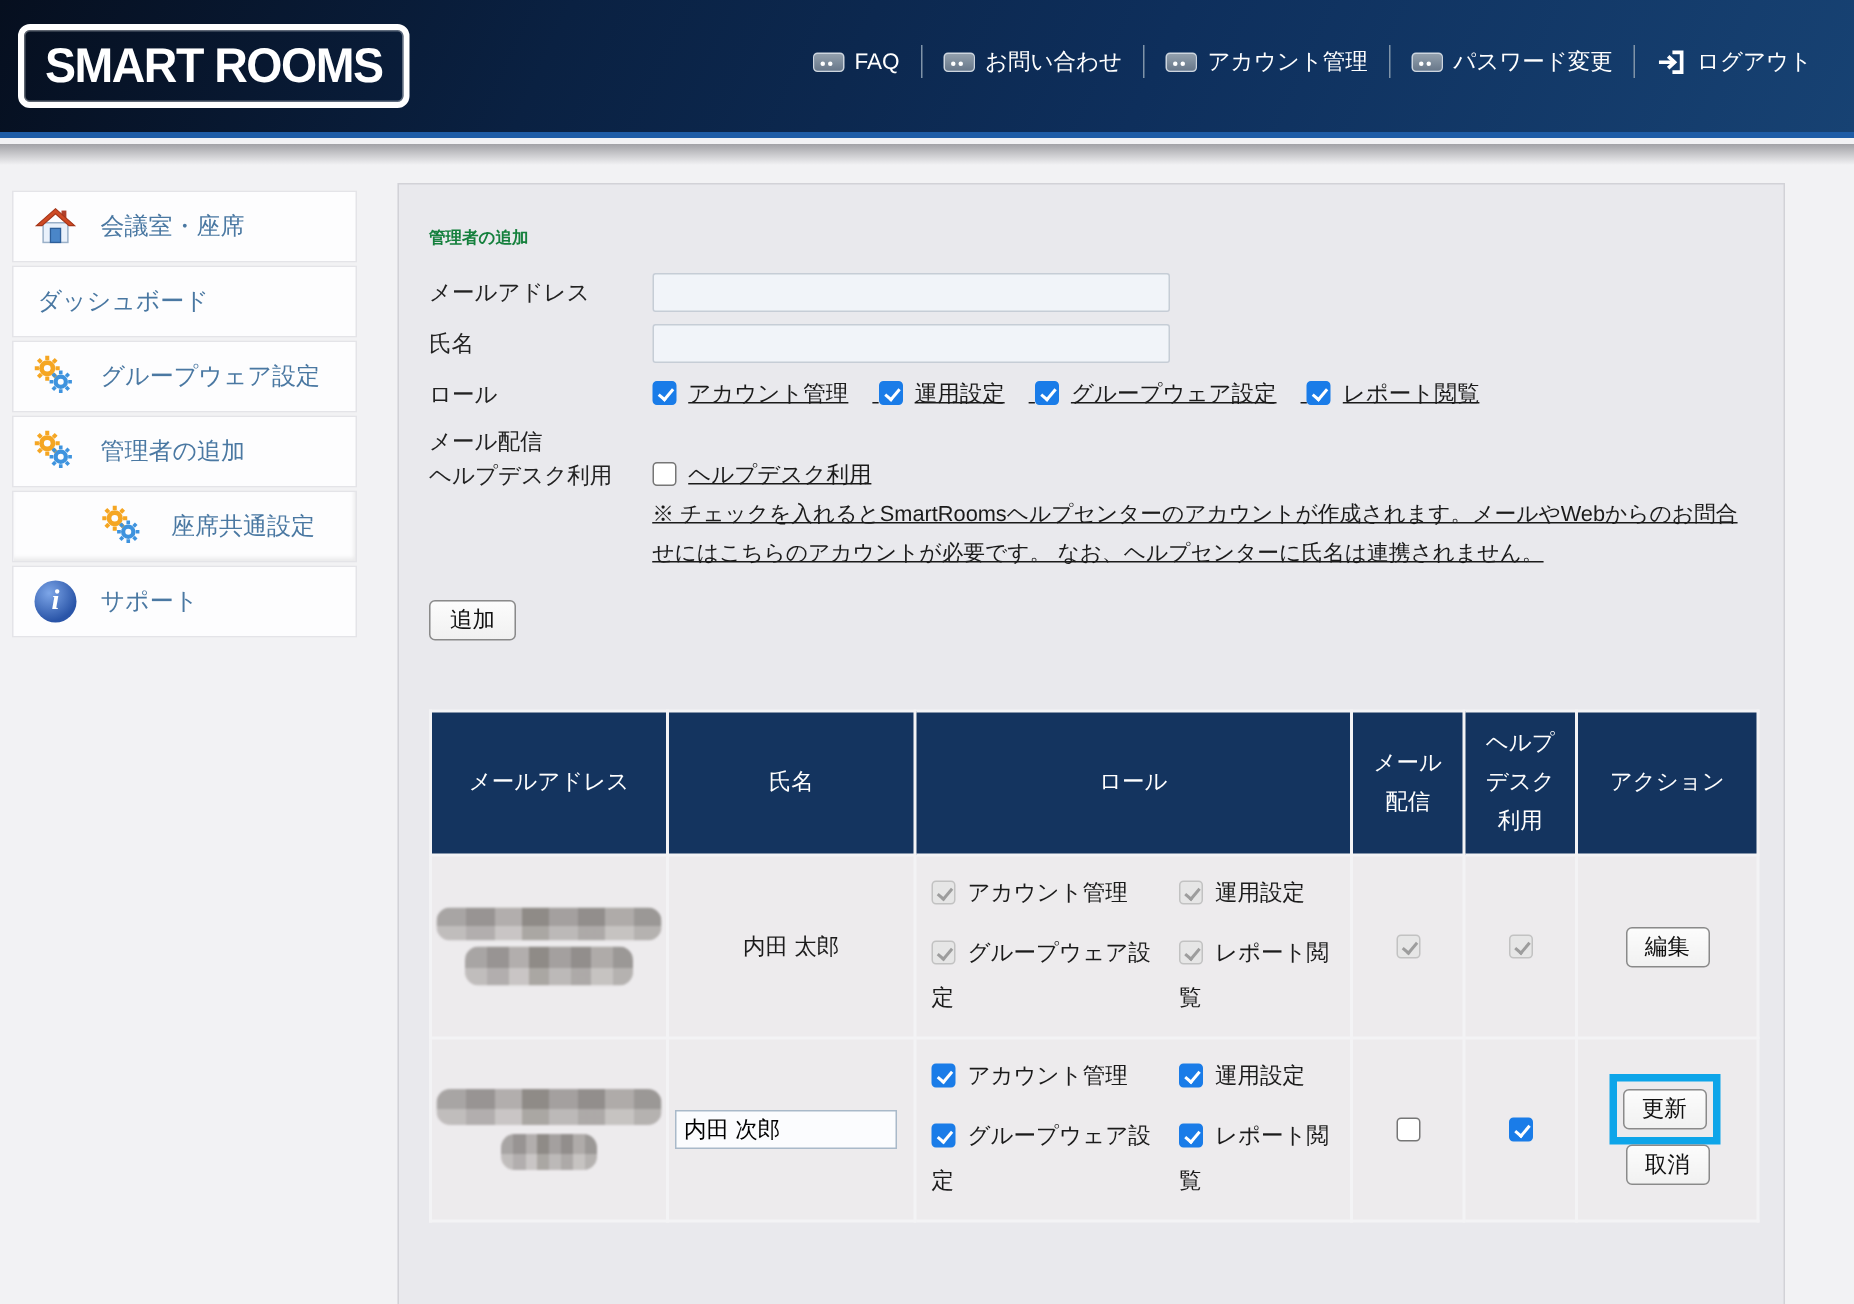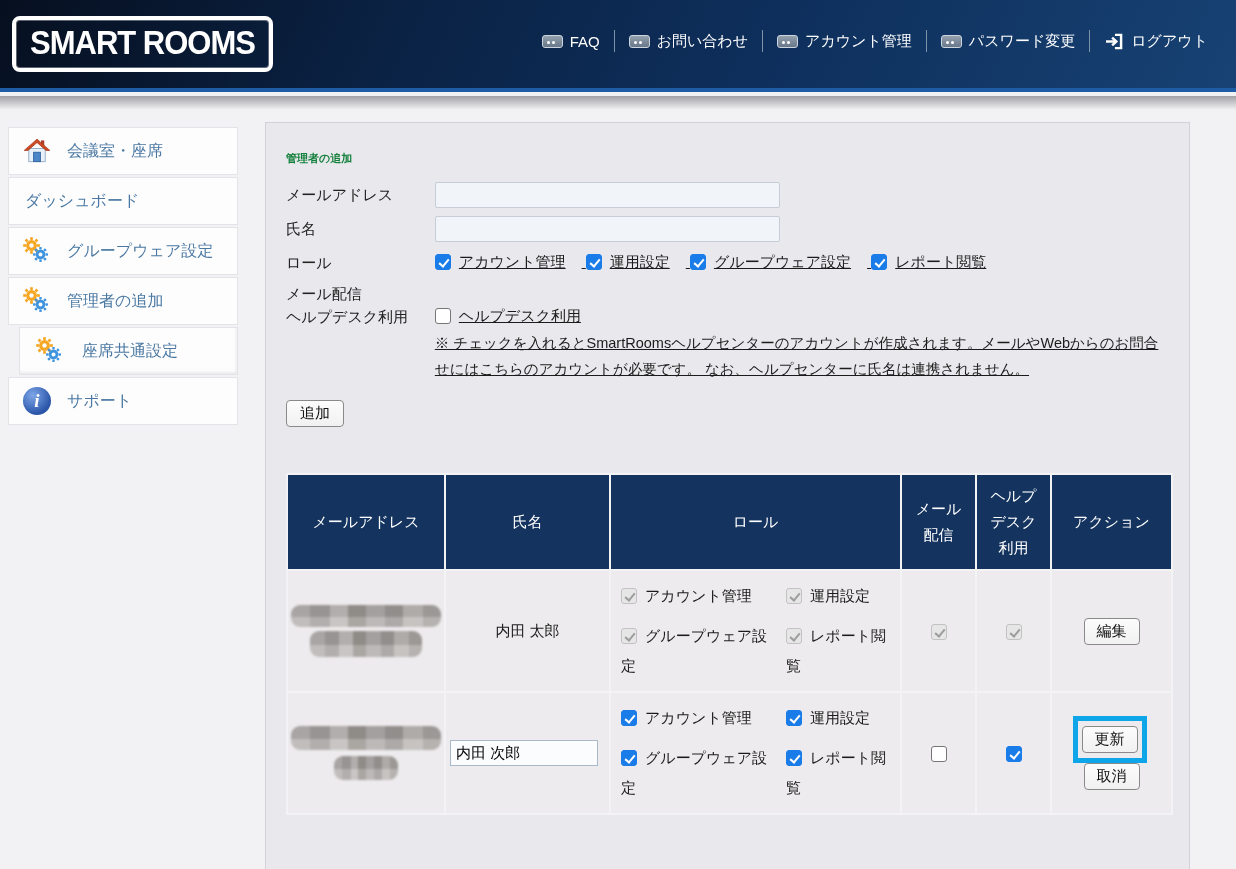--- a/index.html
+++ b/index.html
@@ -27,21 +27,21 @@
     border-radius:50%; background:#fff; box-shadow:5px 0 0 #fff; }
   .logout-ico { width:20px; height:17px; margin-right:7px; }
 
   
   .sidebar { position:absolute; left:8px; top:127px; width:230px; }
   .side-item { height:48px; background:#fdfdfe; border:1px solid #e4e4e8; margin-bottom:2px;
     display:flex; align-items:center; color:#4a78a2; font-size:16px; cursor:pointer; }
   .side-item .pad { width:16px; }
   .side-item .ico-slot { width:32px; height:32px; margin-left:12px; margin-right:14px;
     display:flex; align-items:center; justify-content:center; }
-  .side-sub { margin-left:11px; box-shadow:inset -1px -2px 3px rgba(0,0,0,.08); }
+  .side-sub { box-shadow:inset -1px -2px 3px rgba(0,0,0,.08);padding-left:43px; }
   .side-sub .ico-slot { margin-left:14px; margin-right:16px; }
 
   .gearwrap { position:relative; width:30px; height:30px; }
   .gear { position:absolute; }
   .barchart { display:flex; align-items:flex-end; height:28px; }
   .barchart div { width:8px; margin-right:1px; border-radius:2px 2px 0 0; }
   .bar-g { height:26px; background:linear-gradient(#8cd24a,#4f9a1d); }
   .bar-r { height:13px; background:linear-gradient(#e2624f,#b32818); }
   .bar-o { height:20px; background:linear-gradient(#f7c64a,#df9415); }
   .info-ico { width:28px; height:28px; border-radius:50%;

